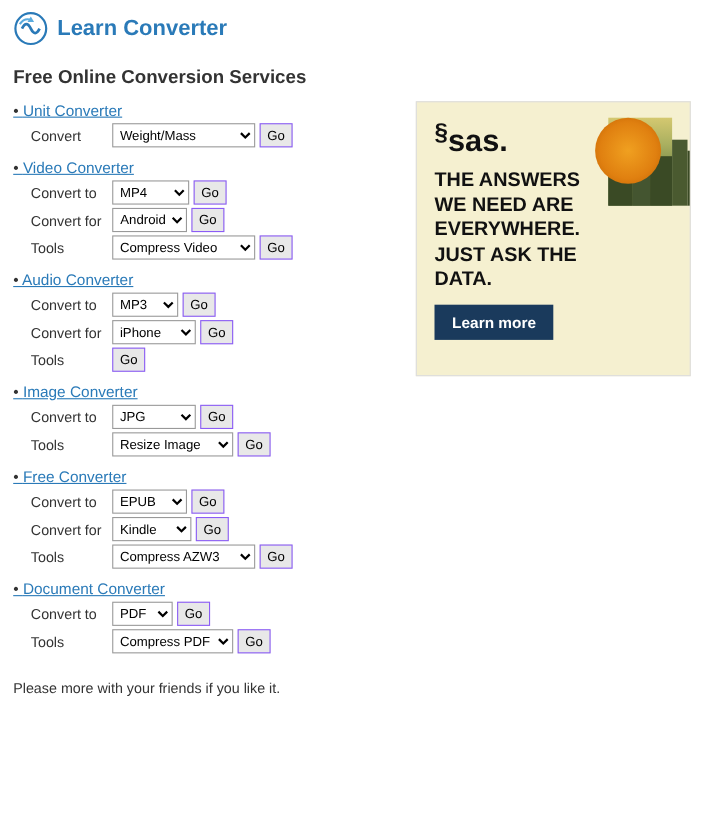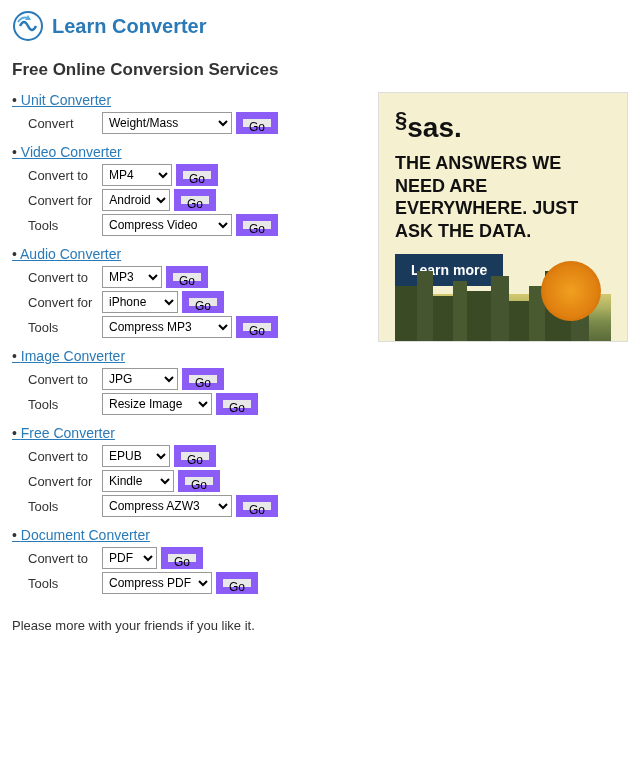--- a/index.html
+++ b/index.html
@@ -46,21 +46,21 @@
       flex-shrink: 0;
     }
     .ad-box {
       background: #f5f0d0;
       border: 1px solid #ddd;
       width: 250px;
       height: 250px;
       overflow: hidden;
       position: relative;
       display: flex;
-      flex-direction: column;
+      flex-direction: row;
       justify-content: space-between;
       padding: 14px 16px 0 16px;
     }
     .ad-sas-logo {
       font-size: 28px;
       font-weight: bold;
       color: #111;
       margin-bottom: 8px;
     }
     .ad-sas-logo span {
@@ -140,21 +140,21 @@
     select {
       font-size: 12px;
       padding: 1px 2px;
       border: 1px solid #999;
       background: #fff;
       height: 22px;
     }
     .go-btn {
       font-size: 12px;
       padding: 1px 6px;
-      border: 7px solid #8b5cf6;
+      border: 1px solid #8b5cf6;
       background: #e8e8e8;
       cursor: pointer;
       height: 22px;
     }
     .footer-note {
       margin-top: 14px;
       font-size: 13px;
       color: #333;
     }
     .unit-select { width: 130px; }
@@ -222,21 +222,20 @@
           <select class="mp3-select"><option value="MP3">MP3</option><option value="WAV">WAV</option><option value="AAC">AAC</option><option value="OGG">OGG</option><option value="FLAC">FLAC</option></select>
           <button class="go-btn">Go</button>
         </div>
         <div class="converter-row">
           <span class="row-label">Convert for</span>
           <select class="iphone-select"><option value="iPhone">iPhone</option><option value="Android">Android</option><option value="iPad">iPad</option></select>
           <button class="go-btn">Go</button>
         </div>
         <div class="converter-row">
           <span class="row-label">Tools</span>
-          <select class="compress-select"><option value="Compress MP3">Compress MP3</option><option value="Cut Audio">Cut Audio</option><option value="Merge Audio">Merge Audio</option></select>
           <button class="go-btn">Go</button>
         </div>
       </div>
       <div class="converter-section">
         <div class="converter-name">Image Converter</div>
         <div class="converter-row">
           <span class="row-label">Convert to</span>
           <select class="jpg-select"><option value="JPG">JPG</option><option value="PNG">PNG</option><option value="GIF">GIF</option><option value="BMP">BMP</option><option value="WEBP">WEBP</option></select>
           <button class="go-btn">Go</button>
         </div>

